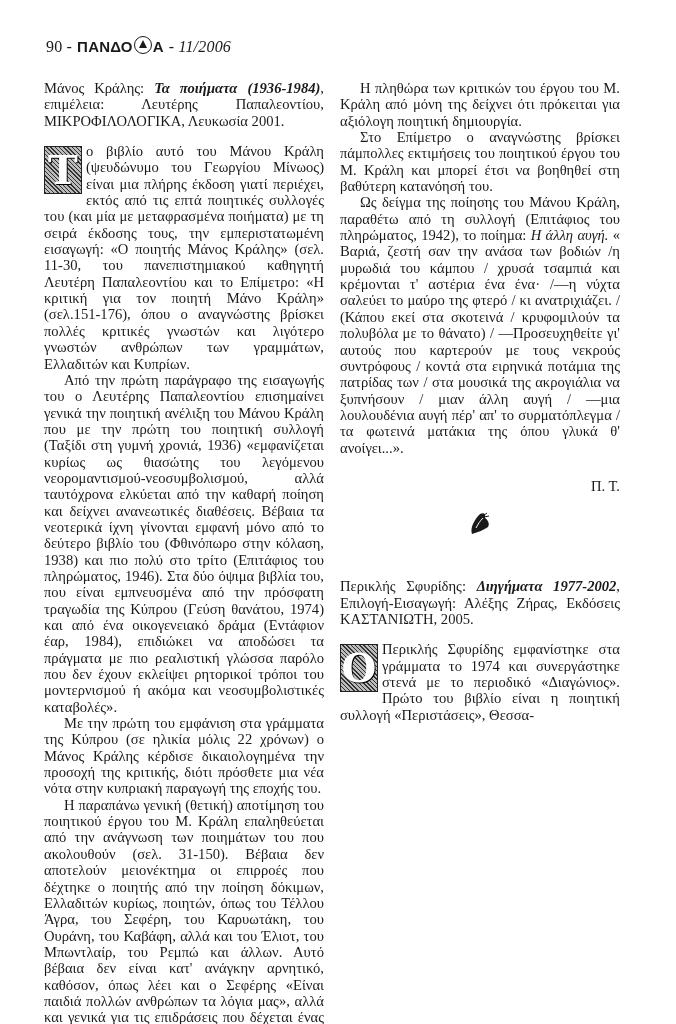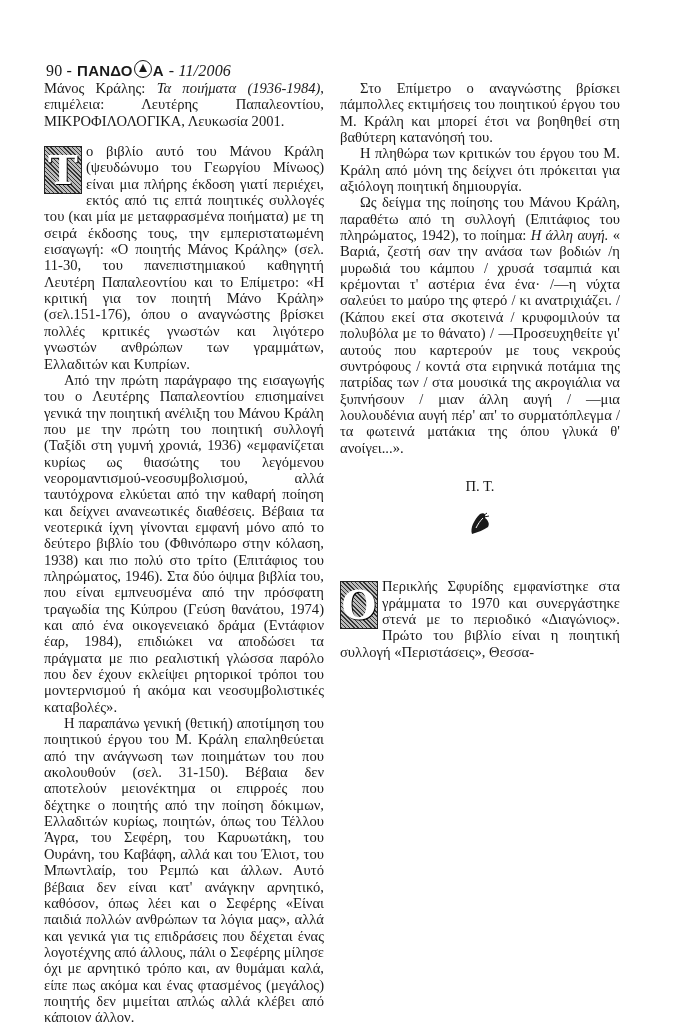--- a/index.html
+++ b/index.html
@@ -1,38 +1,38 @@
 <!DOCTYPE html>
 <html><head>
 <meta charset="utf-8">
 <style>
   html, body { margin: 0; padding: 0; background: #ffffff; }
   body { width: 676px; height: 1024px; position: relative; overflow: hidden;
          font-family: "DejaVu Serif", "Liberation Serif", serif; color: #1a1a1a; }
-  .header { position: absolute; left: 46px; top: 60px; font-size: 15px; letter-spacing: 0.2px; }
+  .header { position: absolute; left: 46px; top: 36px; font-size: 15px; letter-spacing: 0.2px; }
   .header .num { font-family: "Liberation Serif", serif; font-size: 16px; }
   .header .mag { font-family: "Liberation Sans", sans-serif; font-weight: bold; font-size: 15px; }
   .header .date { font-family: "Liberation Serif", serif; font-style: italic; font-size: 16px; }
   .logo-o { display: inline-block; width: 16px; height: 16px; border: 1.5px solid #1a1a1a; border-radius: 50%;
             vertical-align: -2px; position: relative; margin: 0 1px; }
   .logo-o::after { content: ""; position: absolute; left: 4px; top: 3px; width: 0; height: 0;
             border-left: 4px solid transparent; border-right: 4px solid transparent; border-bottom: 8px solid #1a1a1a; }
   .col { position: absolute; top: 80px; width: 280px; font-family: "Liberation Serif", serif;
          font-size: 14.6px; line-height: 16.35px; text-align: justify; }
   .col.left { left: 44px; }
   .col.right { left: 340px; top: 80px; width: 280px; }
   .para { margin: 0; text-indent: 20px; }
   .para.noindent { text-indent: 0; }
   .review-head { margin: 0 0 14px 0; text-indent: 0; font-size: 14.6px; }
-  .review-head .t { font-weight: normal; font-style: italic; }
+  .review-head .t { font-weight: bold; font-style: italic; }
   .dropcap { float: left; width: 36px; height: 46px; margin: 3px 4px 0 0; position: relative;
              background: repeating-linear-gradient(45deg, #333 0 1px, #bbb 1px 3px);
              border: 1px solid #222; color: #fff; font-size: 40px; line-height: 46px; text-align: center;
              font-family: "DejaVu Serif", serif; font-weight: bold; text-shadow: 1px 1px 0 #000; }
-  .signature { text-align: center; margin: 22px 0 0 0; text-indent: 0; }
+  .signature { text-align: right; margin: 22px 0 0 0; text-indent: 0; }
   .ornament { display: block; margin: 16px auto 0 auto; width: 28px; height: 28px; }
   .spacer-lg { height: 40px; }
 </style>
 </head>
 <body>
 
 <div class="header">
   <span class="num">90 -</span>
   <span class="mag"><span>ΠΑΝΔΟ</span><span class="logo-o"></span><span>Α</span></span>
   <span class="date">- 11/2006</span>
@@ -40,34 +40,39 @@
 
 <div class="col left">
   <p class="review-head">
     <span>Μάνος Κράλης:</span>
     <span class="t">Τα ποιήματα (1936-1984)</span><span>, επιμέλεια: Λευτέρης Παπαλεοντίου, ΜΙΚΡΟΦΙΛΟΛΟΓΙΚΑ, Λευκωσία 2001.</span>
   </p>
   <p class="para noindent">
     <span class="dropcap">Τ</span><span>ο βιβλίο αυτό του Μάνου Κράλη (ψευδώνυμο του Γεωργίου Μίνωος) είναι μια πλήρης έκδοση γιατί περιέχει, εκτός από τις επτά ποιητικές συλλογές του (και μία με μεταφρασμένα ποιήματα) με τη σειρά έκδοσης τους, την εμπεριστατωμένη εισαγωγή: «Ο ποιητής Μάνος Κράλης» (σελ. 11-30, του πανεπιστημιακού καθηγητή Λευτέρη Παπαλεοντίου και το Επίμετρο: «Η κριτική για τον ποιητή Μάνο Κράλη» (σελ.151-176), όπου ο αναγνώστης βρίσκει πολλές κριτικές γνωστών και λιγότερο γνωστών ανθρώπων των γραμμάτων, Ελλαδιτών και Κυπρίων.</span>
   </p>
   <p class="para">Από την πρώτη παράγραφο της εισαγωγής του ο Λευτέρης Παπαλεοντίου επισημαίνει γενικά την ποιητική ανέλιξη του Μάνου Κράλη που με την πρώτη του ποιητική συλλογή (Ταξίδι στη γυμνή χρονιά, 1936) «εμφανίζεται κυρίως ως θιασώτης του λεγόμενου νεορομαντισμού-νεοσυμβολισμού, αλλά ταυτόχρονα ελκύεται από την καθαρή ποίηση και δείχνει ανανεωτικές διαθέσεις. Βέβαια τα νεοτερικά ίχνη γίνονται εμφανή μόνο από το δεύτερο βιβλίο του (Φθινόπωρο στην κόλαση, 1938) και πιο πολύ στο τρίτο (Επιτάφιος του πληρώματος, 1946). Στα δύο όψιμα βιβλία του, που είναι εμπνευσμένα από την πρόσφατη τραγωδία της Κύπρου (Γεύση θανάτου, 1974) και από ένα οικογενειακό δράμα (Εντάφιον έαρ, 1984), επιδιώκει να αποδώσει τα πράγματα με πιο ρεαλιστική γλώσσα παρόλο που δεν έχουν εκλείψει ρητορικοί τρόποι του μοντερνισμού ή ακόμα και νεοσυμβολιστικές καταβολές».</p>
+  <p class="para">Με την πρώτη του εμφάνιση στα γράμματα της Κύπρου (σε ηλικία μόλις 22 χρόνων) ο Μάνος Κράλης κέρδισε δικαιολογημένα την προσοχή της κριτικής, διότι πρόσθετε μια νέα νότα στην κυπριακή παραγωγή της εποχής του.</p>
   <p class="para"><span>Η παραπάνω γενική (θετική) αποτίμηση του ποιητικού έργου του Μ. Κράλη επαληθεύεται από την ανάγνωση των ποιημάτων του που ακολουθούν (σελ. 31-150). Βέβαια δεν αποτελούν μειονέκτημα οι επιρροές που δέχτηκε ο ποιητής από την ποίηση δόκιμων, Ελλαδιτών κυρίως, ποιητών, όπως του Τέλλου Άγρα, του Σεφέρη, του Καρυωτάκη, του Ουράνη, του Καβάφη, αλλά και του Έλιοτ, του Μπωντλαίρ, του Ρεμπώ και άλλων. Αυτό βέβαια δεν είναι κατ' ανάγκην αρνητικό, καθόσον, όπως λέει και ο Σεφέρης «Είναι παιδιά πολλών ανθρώπων τα λόγια μας», αλλά και γενικά για τις επιδράσεις που δέχεται ένας λογοτέχνης από άλλους, πάλι ο Σεφέρης μίλησε όχι με αρνητικό τρόπο και, αν θυμάμαι καλά, είπε πως ακόμα και ένας φτασμένος (μεγάλος) ποιητής δεν μιμείται απλώς αλλά κλέβει από κάποιον άλλον.</span></p>
 </div>
 
 <div class="col right">
+  <p class="para">Η πληθώρα των κριτικών του έργου του Μ. Κράλη από μόνη της δείχνει ότι πρόκειται για αξιόλογη ποιητική δημιουργία.</p>
   <p class="para">Στο Επίμετρο ο αναγνώστης βρίσκει πάμπολλες εκτιμήσεις του ποιητικού έργου του Μ. Κράλη και μπορεί έτσι να βοηθηθεί στη βαθύτερη κατανόησή του.</p>
-  <p class="para">Η πληθώρα των κριτικών του έργου του Μ. Κράλη από μόνη της δείχνει ότι πρόκειται για αξιόλογη ποιητική δημιουργία.</p>
   <p class="para">
     <span>Ως δείγμα της ποίησης του Μάνου Κράλη, παραθέτω από τη συλλογή (Επιτάφιος του πληρώματος, 1942), το ποίημα:</span>
     <em>Η άλλη αυγή.</em><span> « Βαριά, ζεστή σαν την ανάσα των βοδιών /η μυρωδιά του κάμπου / χρυσά τσαμπιά και κρέμονται τ' αστέρια ένα ένα· /—η νύχτα σαλεύει το μαύρο της φτερό / κι ανατριχιάζει. / (Κάπου εκεί στα σκοτεινά / κρυφομιλούν τα πολυβόλα με το θάνατο) / —Προσευχηθείτε γι' αυτούς που καρτερούν με τους νεκρούς συντρόφους / κοντά στα ειρηνικά ποτάμια της πατρίδας των / στα μουσικά της ακρογιάλια να ξυπνήσουν / μιαν άλλη αυγή / —μια λουλουδένια αυγή πέρ' απ' το συρματόπλεγμα / τα φωτεινά ματάκια της όπου γλυκά θ' ανοίγει...».</span>
   </p>
   <p class="signature">Π. Τ.</p>
   <svg class="ornament" viewBox="0 0 28 28">
     <path d="M6 24 C4 18 8 10 14 4 C18 2 20 4 19 8 C22 10 24 14 22 17 C18 20 12 22 6 24 Z" fill="#1a1a1a"></path>
     <path d="M10 18 C12 14 14 11 17 8" stroke="#fff" stroke-width="1" fill="none"></path>
     <line x1="17" y1="6" x2="21" y2="3" stroke="#1a1a1a" stroke-width="1"></line>
     <line x1="18" y1="7" x2="23" y2="6" stroke="#1a1a1a" stroke-width="1"></line>
   </svg>
   <div class="spacer-lg"></div>
+  <p class="review-head">
+    <span>Περικλής Σφυρίδης:</span>
+    <span class="t">Διηγήματα 1977-2002</span><span>, Επιλογή-Εισαγωγή: Αλέξης Ζήρας, Εκδόσεις ΚΑΣΤΑΝΙΩΤΗ, 2005.</span>
+  </p>
   <p class="para noindent">
-    <span class="dropcap">Ο</span><span> Περικλής Σφυρίδης εμφανίστηκε στα γράμματα το 1970 και συνεργάστηκε στενά με το περιοδικό «Διαγώνιος». Πρώτο του βιβλίο είναι η ποιητική συλλογή «Περιστάσεις», Θεσσα-</span>
+    <span class="dropcap">Ο</span><span> Περικλής Σφυρίδης εμφανίστηκε στα γράμματα το 1974 και συνεργάστηκε στενά με το περιοδικό «Διαγώνιος». Πρώτο του βιβλίο είναι η ποιητική συλλογή «Περιστάσεις», Θεσσα-</span>
   </p>
 </div>
 
 </body></html>

